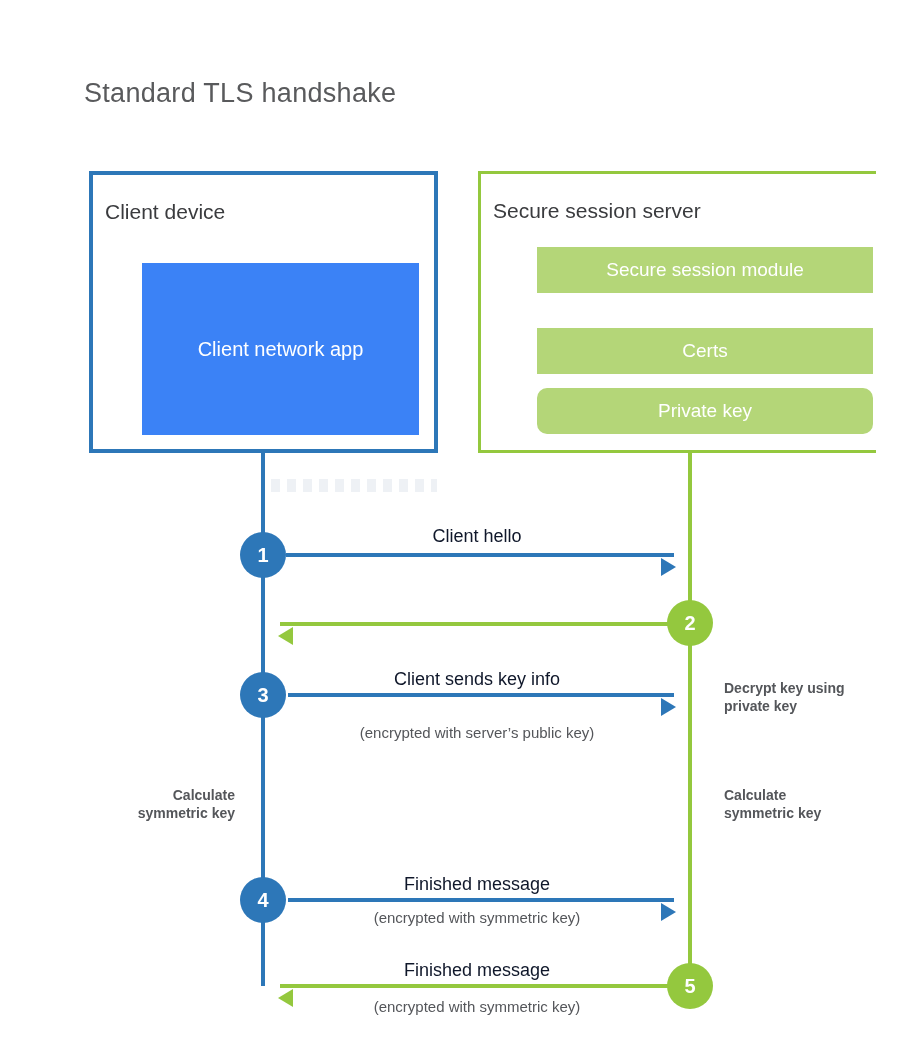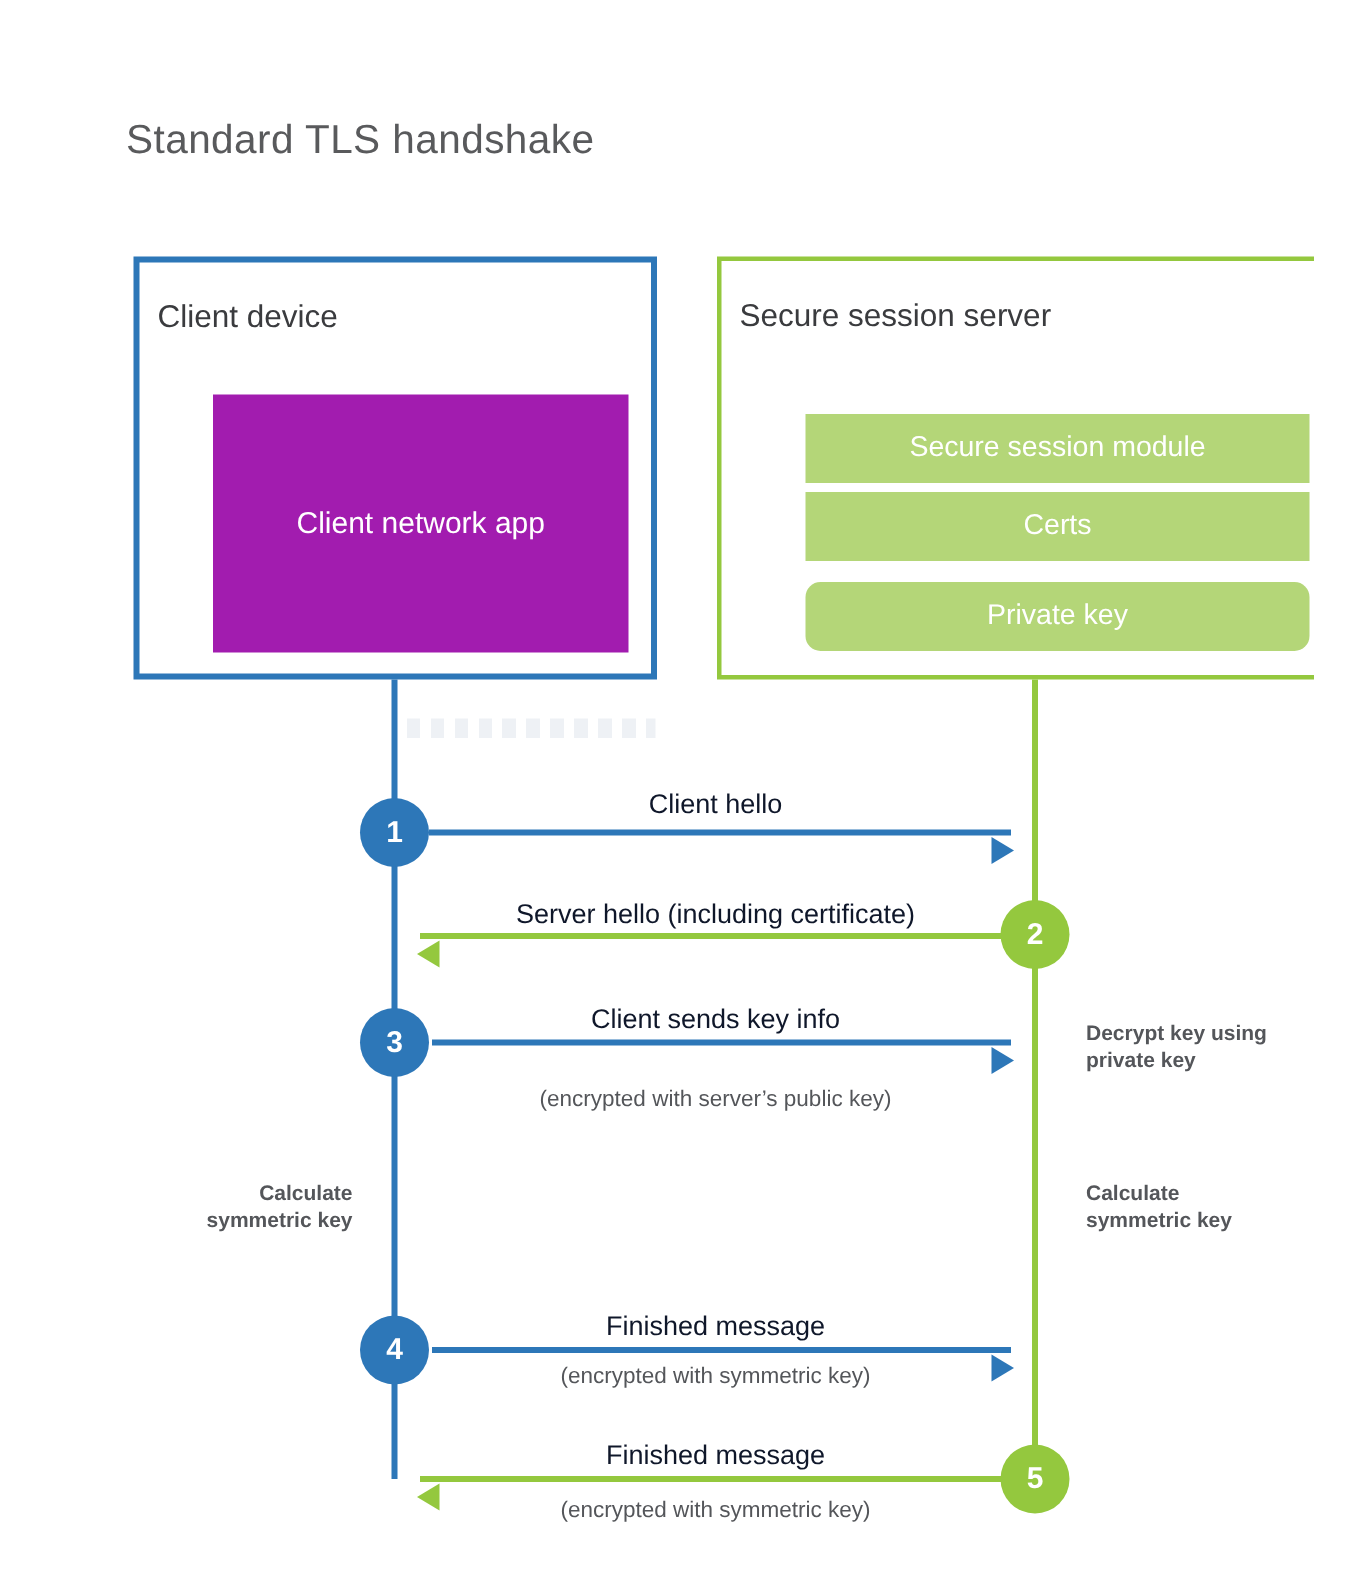--- a/index.html
+++ b/index.html
@@ -13,30 +13,30 @@
   }
 
   
   .box { position:absolute; top:123px; height:282px; background:#fff; }
   .box-title { text-align:left; font-weight:normal; font-size:21px; color:#3a3b3e; margin-top:25px; }
   .client-box { left:41px; width:349px; border:4px solid #2d77b8; }
   .server-box { left:430px; width:478px; border:3px solid #94c83e; }
 
   .client-module {
     position:absolute; left:37px; top:76px; width:277px; height:172px;
-    background:#a21caf; display:flex; align-items:center; justify-content:center;
+    background:#3b82f6; display:flex; align-items:center; justify-content:center;
   }
   .client-module .txt { width:190px; text-align:center; color:#fff; font-size:20px; line-height:1.55; }
 
   .server-bar {
     position:absolute; left:44px; width:336px; height:46px;
     background:#b4d678; color:#fff; font-size:19px;
     display:flex; align-items:center; justify-content:center;
   }
-  .bar-0 { top:90px; } .bar-1 { top:142px; } .bar-2 { top:202px;border-radius:10px; }
+  .bar-0 { top:61px; } .bar-1 { top:142px; } .bar-2 { top:202px;border-radius:10px; }
 
   
   .lifeline { position:absolute; width:4px; }
   .lifeline.blue  { left:213px; top:405px; height:533px; background:#2d77b8; }
   .lifeline.green { left:640px; top:405px; height:535px; background:#94c83e; }
 
   .faint-dashes {
     position:absolute; left:223px; top:431px; width:166px; height:13px;
     background:repeating-linear-gradient(90deg,#eef1f5 0 9px,transparent 9px 16px);
   }
@@ -112,21 +112,20 @@
   <div class="lifeline blue"></div>
   <div class="lifeline green"></div>
   <div class="faint-dashes"></div>
 
   <div class="msg-label lbl-1">Client hello</div>
   <div class="arrow blue arr-1">
       <span class="head right"></span>
     </div>
   <div class="num-circle blue cir-1">1</div>
 
-  <div class="msg-label lbl-2">Server hello (including certificate)</div>
   <div class="arrow green arr-2">
       <span class="head left"></span>
     </div>
   <div class="num-circle green cir-2">2</div>
 
   <div class="msg-label lbl-3">Client sends key info</div>
   <div class="msg-sub sub-3">(encrypted with server’s public key)</div>
   <div class="arrow blue arr-3">
       <span class="head right"></span>
     </div>

